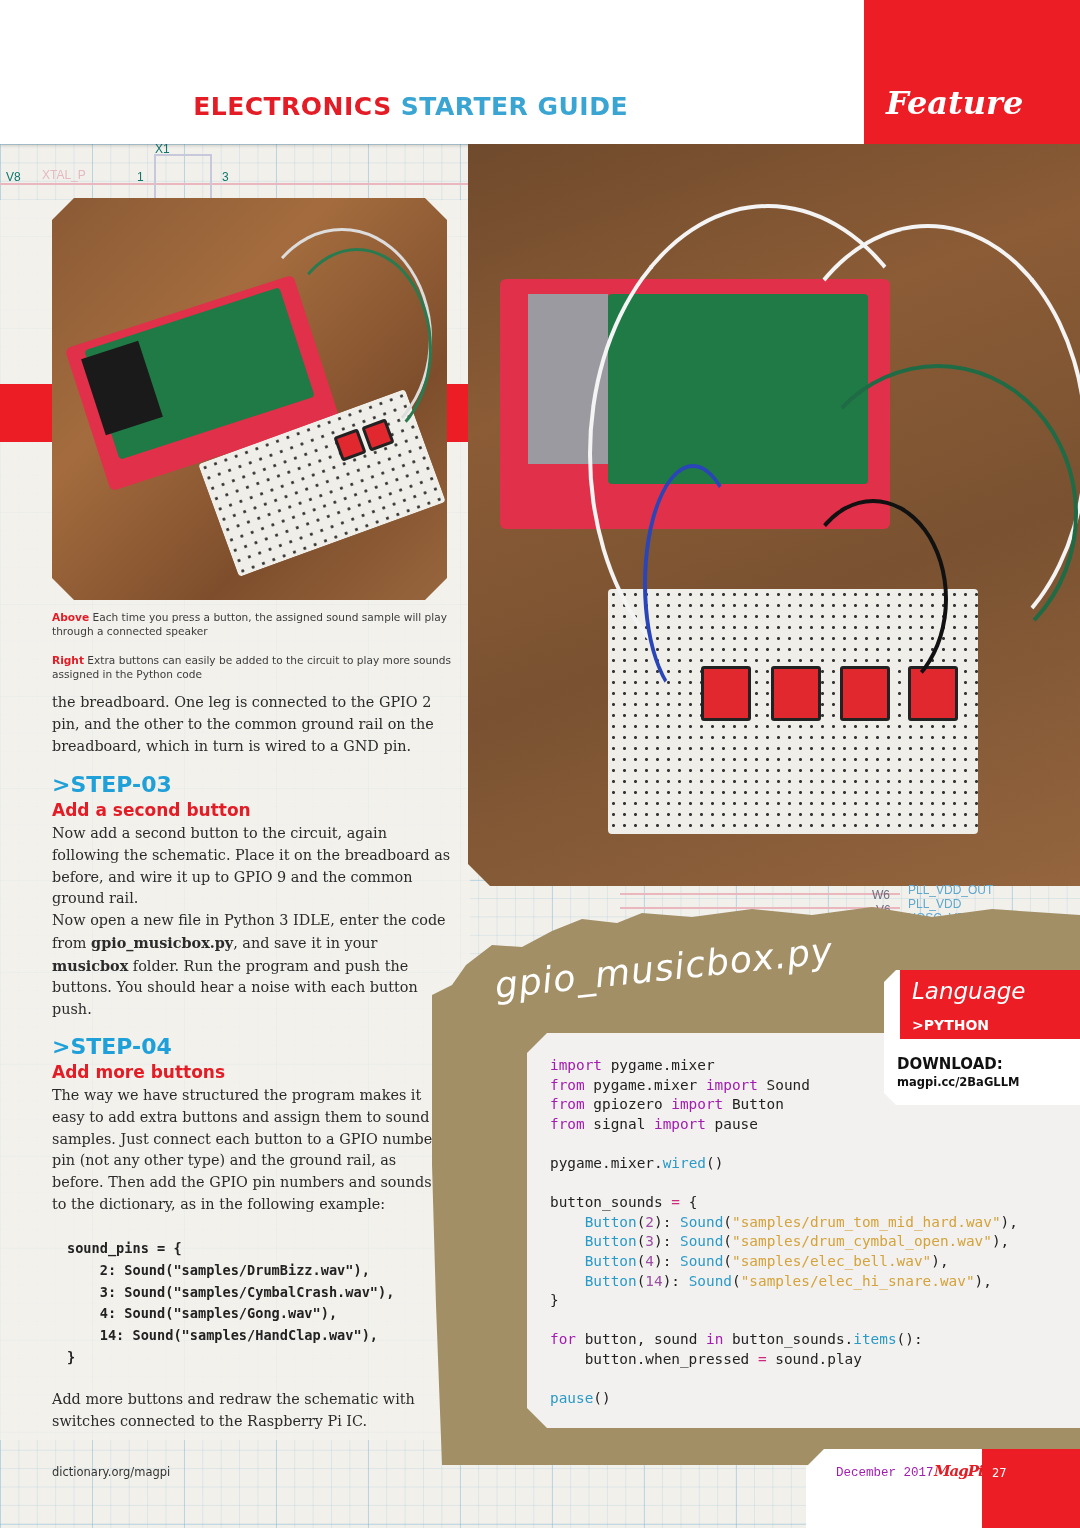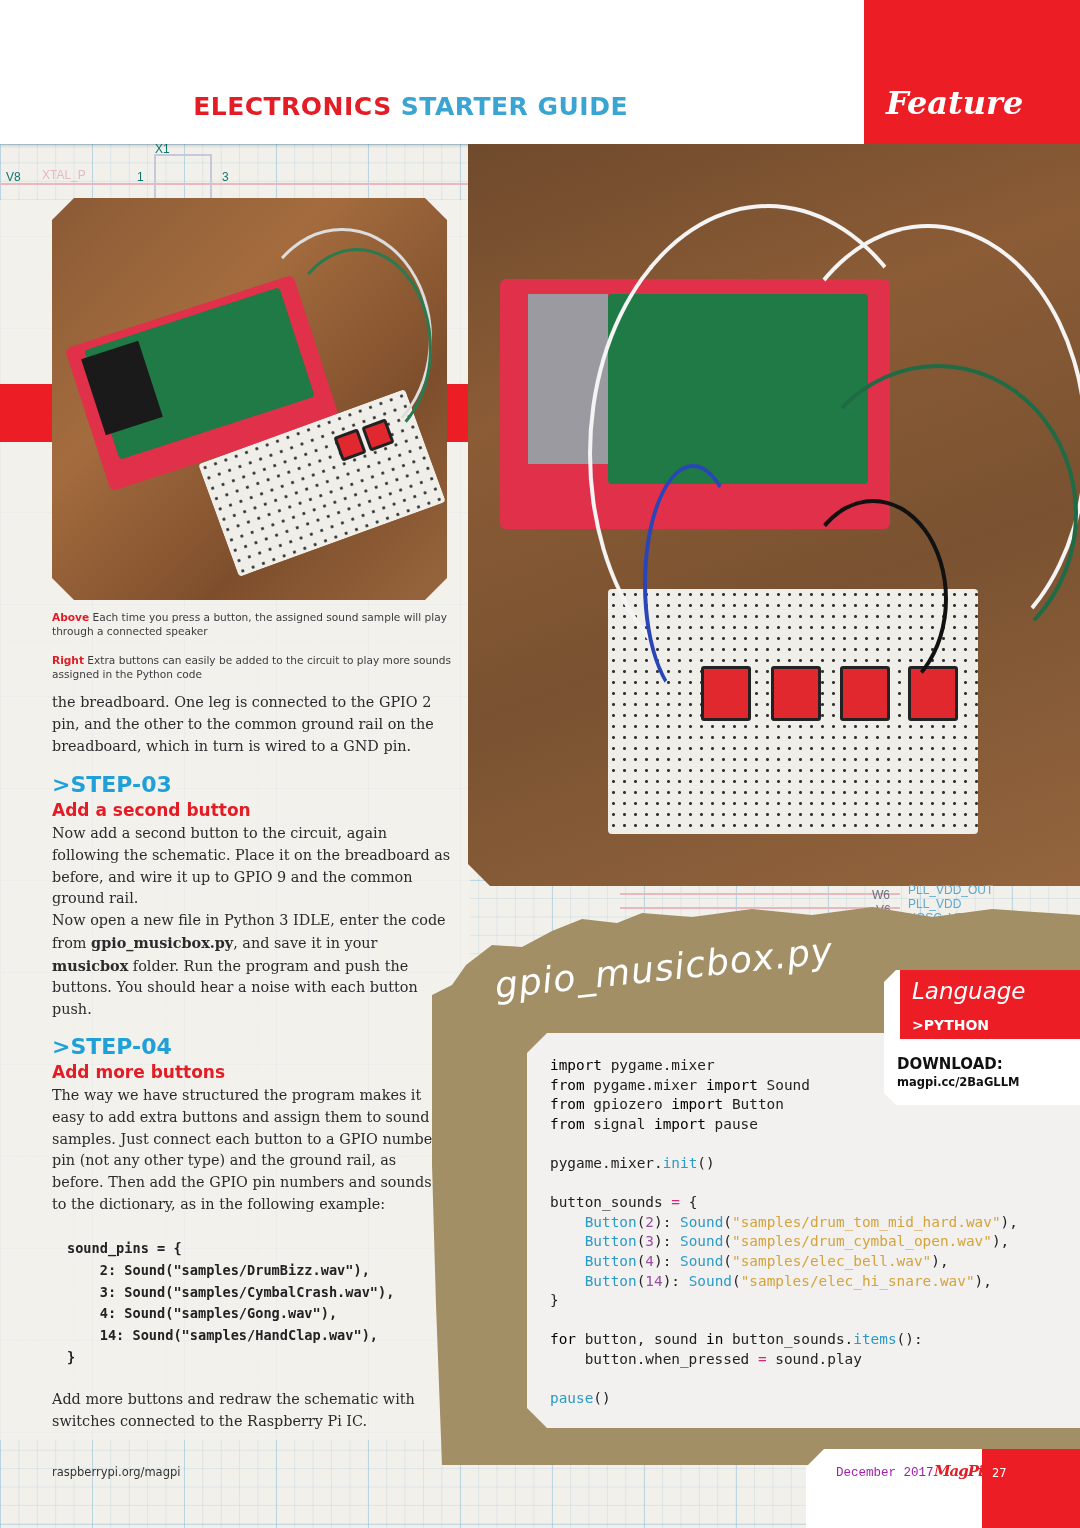--- a/index.html
+++ b/index.html
@@ -42,21 +42,21 @@
 .subhead{position:absolute;left:52px;font-family:"DejaVu Sans",sans-serif;font-weight:bold;color:#e31c25;font-size:17px}
 .code{position:absolute;font-family:"DejaVu Sans Mono",monospace;white-space:pre}
 .code-left{left:67px;top:1238px;font-size:13.6px;line-height:21.8px;color:#222;font-weight:bold}
 .footer-url{position:absolute;left:52px;top:1465px;font-family:"DejaVu Sans",sans-serif;font-size:11.5px;color:#333}
 .scrap{position:absolute;left:432px;top:905px;width:648px;height:560px;background:#a38f66;
  clip-path:polygon(0 90px,20px 80px,34px 60px,60px 40px,90px 42px,120px 26px,150px 14px,185px 18px,210px 8px,260px 12px,320px 4px,380px 10px,440px 2px,500px 12px,560px 4px,648px 10px,648px 560px,10px 560px,4px 400px,0 260px)}
 .scrap-title{position:absolute;left:497px;top:965px;font-family:"DejaVu Sans",sans-serif;font-style:italic;font-size:36px;color:#fff;transform:rotate(-6deg);transform-origin:left bottom;letter-spacing:1px}
 .codebox{position:absolute;left:527px;top:1033px;width:553px;height:395px;background:#f2f1ef;
  clip-path:polygon(20px 0,553px 0,553px 395px,20px 395px,0 375px,0 20px)}
 .code-right{left:550px;top:1056px;font-size:14.4px;line-height:19.6px;color:#222}
-.kw{color:#000000}.fn{color:#2a9ac7}.st{color:#d4a33b}.nm{color:#9a4fa0}.op{color:#d0287a}
+.kw{color:#a21caf}.fn{color:#2a9ac7}.st{color:#d4a33b}.nm{color:#9a4fa0}.op{color:#d0287a}
 .lang{position:absolute;left:884px;top:970px;width:196px;height:135px;background:#fff;
  clip-path:polygon(12px 0,196px 0,196px 135px,12px 135px,0 123px,0 12px)}
 .lang-top{position:absolute;left:16px;top:0;width:196px;height:69px;background:#ec1d25}
 .lang-title{position:absolute;left:12px;top:8px;color:#fff;font-family:"DejaVu Sans",sans-serif;font-style:italic;font-size:23px}
 .lang-val{position:absolute;left:12px;top:47px;color:#fff;font-family:"DejaVu Sans",sans-serif;font-weight:bold;font-size:14px}
 .dl-label{position:absolute;left:13px;top:85px;color:#111;font-family:"DejaVu Sans",sans-serif;font-weight:bold;font-size:15px}
 .dl-url{position:absolute;left:13px;top:105px;color:#111;font-family:"DejaVu Sans",sans-serif;font-weight:bold;font-size:11.5px}
 .foot-white{position:absolute;left:806px;top:1449px;width:176px;height:79px;background:#fff;
  clip-path:polygon(18px 0,176px 0,176px 79px,0 79px,0 18px)}
 .foot-red{position:absolute;left:982px;top:1449px;width:98px;height:79px;background:#ec1d25}
@@ -146,32 +146,32 @@
 <div class="subhead" style="top:1062px">Add more buttons</div>
 <div class="body" style="top:1085px;width:396px">The way we have structured the program makes it easy to add extra buttons and assign them to sound samples. Just connect each button to a GPIO number pin (not any other type) and the ground rail, as before. Then add the GPIO pin numbers and sounds to the dictionary, as in the following example:</div>
 <div class="code code-left">sound_pins = {
     2: Sound("samples/DrumBizz.wav"),
     3: Sound("samples/CymbalCrash.wav"),
     4: Sound("samples/Gong.wav"),
     14: Sound("samples/HandClap.wav"),
 }</div>
 <div class="body indent" style="top:1389px">Add more buttons and redraw the schematic with switches connected to the Raspberry Pi IC.</div>
 
-<div class="footer-url">raspberrypi.org/magpi</div>
+<div class="footer-url">dictionary.org/magpi</div>
 
 <div class="scrap"></div>
 <div class="scrap-title">gpio_musicbox.py</div>
 
 <div class="codebox"></div>
 <div class="code code-right"><span><span class="kw">import</span> pygame.mixer</span>
 <span><span class="kw">from</span> pygame.mixer <span class="kw">import</span> Sound</span>
 <span><span class="kw">from</span> gpiozero <span class="kw">import</span> Button</span>
 <span><span class="kw">from</span> signal <span class="kw">import</span> pause</span>
 
-<span>pygame.mixer.<span class="fn">init</span>()</span>
+<span>pygame.mixer.<span class="fn">wired</span>()</span>
 
 <span>button_sounds <span class="op">=</span> {</span>
 <span>    <span class="fn">Button</span>(<span class="nm">2</span>): <span class="fn">Sound</span>(<span class="st">"samples/drum_tom_mid_hard.wav"</span>),</span>
 <span>    <span class="fn">Button</span>(<span class="nm">3</span>): <span class="fn">Sound</span>(<span class="st">"samples/drum_cymbal_open.wav"</span>),</span>
 <span>    <span class="fn">Button</span>(<span class="nm">4</span>): <span class="fn">Sound</span>(<span class="st">"samples/elec_bell.wav"</span>),</span>
 <span>    <span class="fn">Button</span>(<span class="nm">14</span>): <span class="fn">Sound</span>(<span class="st">"samples/elec_hi_snare.wav"</span>),</span>
 <span>}</span>
 
 <span><span class="kw">for</span> button, sound <span class="kw">in</span> button_sounds.<span class="fn">items</span>():</span>
 <span>    button.when_pressed <span class="op">=</span> sound.play</span>

